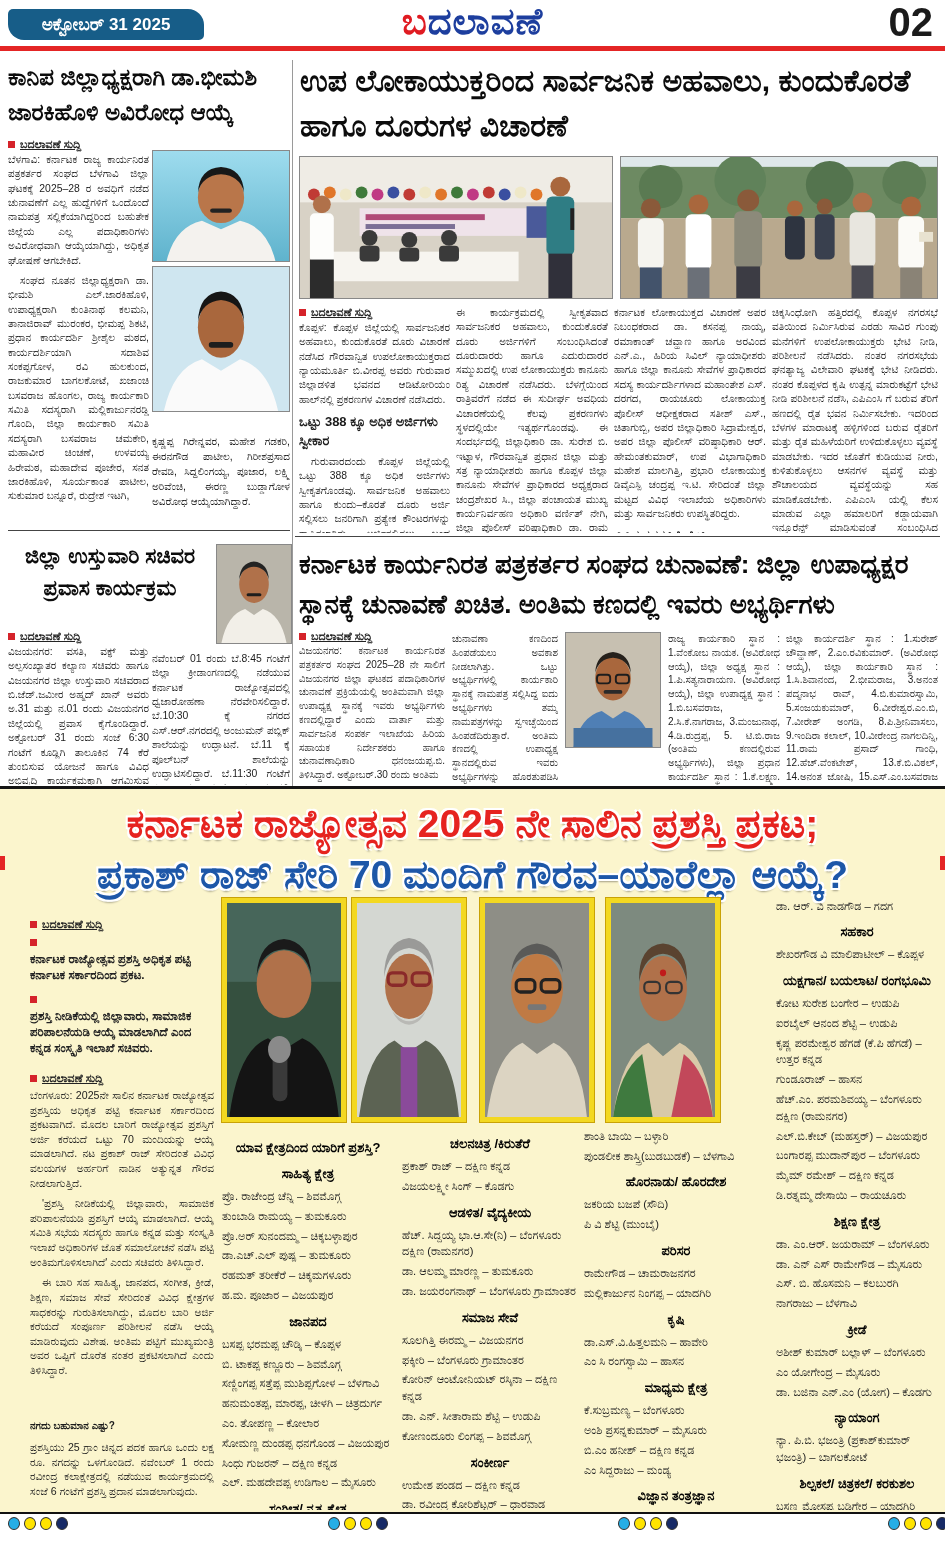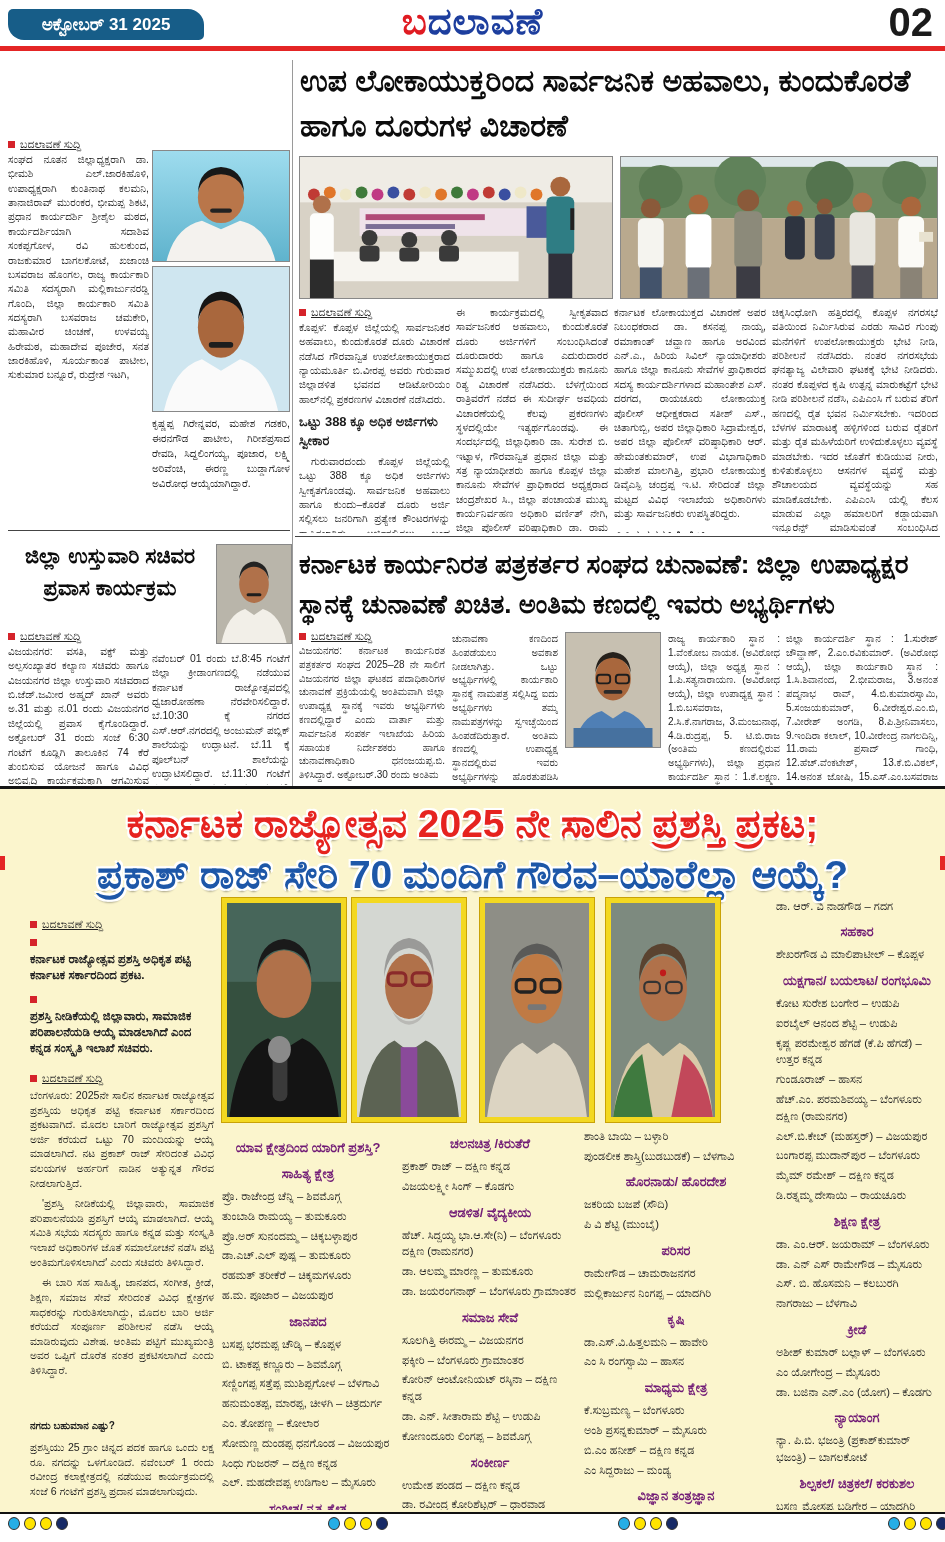--- a/index.html
+++ b/index.html
@@ -12,39 +12,39 @@
       font-weight:bold;font-size:17px;}
   .masthead{left:0;right:0;top:1px;text-align:center;font-size:37px;font-weight:bold;color:#1d3e9e;letter-spacing:1px;}
   .masthead .lead{color:#e01b22;}
   .pagenum{right:12px;top:0px;font-size:40px;font-weight:bold;color:#1b1b1b;}
   .red-rule{left:0;top:46px;width:945px;height:5px;background:#e42525;}
   .vrule{left:292px;top:60px;width:1px;height:726px;background:#9a9a9a;}
   .hline{background:#444;height:1px;}
   .black-rule{left:0;top:786px;width:945px;height:3px;background:#141414;}
   
   .headline{font-weight:bold;color:#0c0c0c;line-height:1.5;}
-  .byline{font-size:11px;font-weight:normal;color:#232323;text-decoration:underline;}
+  .byline{font-size:11px;font-weight:bold;color:#232323;text-decoration:underline;}
   .byline::before{content:"";display:inline-block;width:7px;height:7px;background:#d5232a;margin-right:5px;}
   .body-txt{font-size:10.4px;line-height:1.38;text-align:justify;color:#1c1c1c;overflow:hidden;}
   .body-txt p{margin:0 0 6px 0;text-indent:12px;}
   .body-txt p:first-child{text-indent:0;}
   .subhead{font-weight:bold;text-align:left;font-size:13px;line-height:1.45;margin:4px 0;}
   .caption{font-size:10.4px;line-height:1.45;text-align:justify;color:#111;}
   .photo{background:#cfcfcf;border:1px solid #888;box-sizing:border-box;overflow:hidden;}
   .photo svg{display:block;width:100%;height:100%;}
   
   .aw-bg{left:0;top:789px;width:945px;height:723px;background:#fbf5cd;}
   .banner{left:20px;top:798px;width:905px;text-align:center;font-weight:bold;line-height:1.32;}
   .banner .l1{font-size:39px;color:#e6231f;text-shadow:-2px -2px 0 #fff,2px -2px 0 #fff,-2px 2px 0 #fff,2px 2px 0 #fff,0 3px 2px rgba(0,0,0,.35);}
   .banner .l2{font-size:39px;color:#1d57a8;text-shadow:-2px -2px 0 #fff,2px -2px 0 #fff,-2px 2px 0 #fff,2px 2px 0 #fff,0 3px 2px rgba(0,0,0,.35);}
   .aw-bullet{display:flex;gap:6px;margin:0 0 9px 0;font-size:11.8px;font-weight:bold;line-height:1.35;color:#222;flex-direction:column;}
   .aw-bullet .sq{flex:0 0 auto;width:7px;height:7px;background:#d5232a;margin-top:3px;}
   .frame{border:5px solid #f3d821;outline:1px solid #c9a206;background:#ddd;box-sizing:border-box;overflow:hidden;}
   .frame svg{display:block;width:100%;height:100%;}
-  .aw-h{font-weight:bold;font-size:13px;text-align:center;margin:10px 0 6px 0;color:#701a75;}
+  .aw-h{font-weight:bold;font-size:13px;text-align:center;margin:10px 0 6px 0;color:#000000;}
   .aw-i{font-size:11.2px;line-height:1.5;margin:0 0 3px 0;color:#222;}
   .aw-c{font-size:11.2px;line-height:1.45;margin:0 0 4px 0;color:#222;}
   .aw-col{overflow:hidden;}
   
   .footer-line{left:0;top:1512px;width:945px;height:2px;background:#111;}
   .dots{display:flex;gap:4px;}
   .dots i{width:12px;height:13px;border-radius:50%;border:1px solid #333;box-sizing:border-box;}
   .d-c{background:#25aee6;} .d-y{background:#ffe400;} .d-n{background:#172a66;}
   .edge-tick{width:5px;height:14px;background:#e42525;}
 </style>
@@ -54,22 +54,24 @@
 <div class="page">
 
   <div class="abs date-badge">
       <span>ಅಕ್ಟೋಬರ್ 31 2025</span>
     </div>
   <div class="abs masthead"><span class="lead">ಬ</span><span>ದಲಾವಣೆ</span></div>
   <div class="abs pagenum">02</div>
   <div class="abs red-rule"></div>
   <div class="abs vrule"></div>
 
+  <div class="abs headline" style="left:8px;top:60px;width:282px;font-size:23px;">ಕಾನಿಪ ಜಿಲ್ಲಾಧ್ಯಕ್ಷರಾಗಿ ಡಾ.ಭೀಮಶಿ ಜಾರಕಿಹೊಳಿ ಅವಿರೋಧ ಆಯ್ಕೆ</div>
   <div class="abs byline" style="left:8px;top:138px;">ಬದಲಾವಣೆ ಸುದ್ದಿ</div>
   <div class="abs body-txt" style="left:8px;top:153px;width:141px;height:374px;">
+    <p>ಬೆಳಗಾವಿ: ಕರ್ನಾಟಕ ರಾಜ್ಯ ಕಾರ್ಯನಿರತ ಪತ್ರಕರ್ತರ ಸಂಘದ ಬೆಳಗಾವಿ ಜಿಲ್ಲಾ ಘಟಕಕ್ಕೆ 2025–28 ರ ಅವಧಿಗೆ ನಡೆದ ಚುನಾವಣೆಗೆ ಎಲ್ಲ ಹುದ್ದೆಗಳಿಗೆ ಒಂದೊಂದೆ ನಾಮಪತ್ರ ಸಲ್ಲಿಕೆಯಾಗಿದ್ದರಿಂದ ಬಹುತೇಕ ಜಿಲ್ಲೆಯ ಎಲ್ಲ ಪದಾಧಿಕಾರಿಗಳು ಅವಿರೋಧವಾಗಿ ಆಯ್ಕೆಯಾಗಿದ್ದು, ಅಧಿಕೃತ ಘೋಷಣೆ ಆಗಬೇಕಿದೆ.</p>
     <p>ಸಂಘದ ನೂತನ ಜಿಲ್ಲಾಧ್ಯಕ್ಷರಾಗಿ ಡಾ. ಭೀಮಶಿ ಎಲ್.ಜಾರಕಿಹೊಳಿ, ಉಪಾಧ್ಯಕ್ಷರಾಗಿ ಕುಂತಿನಾಥ ಕಲಮನಿ, ತಾನಾಜಿರಾವ್ ಮುರಂಕರ, ಭೀಮಪ್ಪ ಶಿಕಟಿ, ಪ್ರಧಾನ ಕಾರ್ಯದರ್ಶಿ ಶ್ರೀಶೈಲ ಮಠದ, ಕಾರ್ಯದರ್ಶಿಯಾಗಿ ಸದಾಶಿವ ಸಂಕಪ್ಪಗೋಳ, ರವಿ ಹುಲಕುಂದ, ರಾಜಕುಮಾರ ಬಾಗಲಕೋಟೆ, ಖಜಾಂಚಿ ಬಸವರಾಜ ಹೊಂಗಲ, ರಾಜ್ಯ ಕಾರ್ಯಕಾರಿ ಸಮಿತಿ ಸದಸ್ಯರಾಗಿ ಮಲ್ಲಿಕಾರ್ಜುನರಡ್ಡಿ ಗೊಂದಿ, ಜಿಲ್ಲಾ ಕಾರ್ಯಕಾರಿ ಸಮಿತಿ ಸದಸ್ಯರಾಗಿ ಬಸವರಾಜ ಚಮಕೇರಿ, ಮಹಾವೀರ ಚಿಂಚಣೆ, ಉಳವಯ್ಯ ಹಿರೇಮಠ, ಮಹಾದೇವ ಪೂಜೇರ, ಸನತ ಜಾರಕಿಹೊಳಿ, ಸೂರ್ಯಕಾಂತ ಪಾಟೀಲ, ಸುಕುಮಾರ ಬನ್ನೂರೆ, ರುದ್ರೇಶ ಇಟಗಿ,</p>
   </div>
   <div class="abs photo" style="left:152px;top:150px;width:138px;height:112px;">
     <svg viewBox="0 0 100 90" preserveAspectRatio="none">
       <rect width="100" height="90" fill="#7fc9de"></rect>
       <rect width="100" height="90" fill="url(#g0)"></rect>
       <defs>
           <linearGradient id="g0" x1="0" y1="0" x2="0" y2="1">
             <stop offset="0" stop-color="#9edcee"></stop>
             <stop offset="1" stop-color="#5fb3cd"></stop>
@@ -83,21 +85,21 @@
   </div>
   <div class="abs photo" style="left:152px;top:266px;width:138px;height:146px;">
     <svg viewBox="0 0 100 100" preserveAspectRatio="none">
       <rect width="100" height="100" fill="#cfe6f0"></rect>
       <path d="M8 100 Q15 70 36 64 L50 72 L64 64 Q85 70 92 100 Z" fill="#fafafa"></path>
       <ellipse cx="50" cy="42" rx="17" ry="21" fill="#a9673d"></ellipse>
       <path d="M33 38 Q34 18 50 17 Q66 18 67 38 Q64 24 50 23 Q36 24 33 38 Z" fill="#161616"></path>
       <rect x="41" y="52" width="18" height="4" rx="2" fill="#1d1d1d"></rect>
     </svg>
   </div>
-  <div class="abs caption" style="left:152px;top:416px;width:138px;height:110px;overflow:hidden;">ಕೃಷ್ಣಪ್ಪ ಗಿರೇನ್ನವರ, ಮಹೇಶ ಗಡಕರಿ, ಈರನಗೌಡ ಪಾಟೀಲ, ಗಿರೀಶಪ್ರಸಾದ ರೇವಡಿ, ಸಿದ್ದಲಿಂಗಯ್ಯ, ಪೂಜಾರ, ಲಕ್ಷ್ಮಿ ಅರಿವೆಂಚಿ, ಈರಣ್ಣ ಬುಡ್ಡಾಗೋಳ ಅವಿರೋಧ ಆಯ್ಕೆಯಾಗಿದ್ದಾರೆ.</div>
+  <div class="abs caption" style="left:152px;top:434px;width:138px;height:110px;overflow:hidden;">ಕೃಷ್ಣಪ್ಪ ಗಿರೇನ್ನವರ, ಮಹೇಶ ಗಡಕರಿ, ಈರನಗೌಡ ಪಾಟೀಲ, ಗಿರೀಶಪ್ರಸಾದ ರೇವಡಿ, ಸಿದ್ದಲಿಂಗಯ್ಯ, ಪೂಜಾರ, ಲಕ್ಷ್ಮಿ ಅರಿವೆಂಚಿ, ಈರಣ್ಣ ಬುಡ್ಡಾಗೋಳ ಅವಿರೋಧ ಆಯ್ಕೆಯಾಗಿದ್ದಾರೆ.</div>
   <div class="abs hline" style="left:8px;top:530px;width:282px;"></div>
 
   <div class="abs headline" style="left:8px;top:540px;width:204px;font-size:21px;text-align:center;">ಜಿಲ್ಲಾ ಉಸ್ತುವಾರಿ ಸಚಿವರ ಪ್ರವಾಸ ಕಾರ್ಯಕ್ರಮ</div>
   <div class="abs photo" style="left:216px;top:544px;width:76px;height:100px;">
     <svg viewBox="0 0 100 130" preserveAspectRatio="none">
       <rect width="100" height="130" fill="#b9b5aa"></rect>
       <path d="M6 130 Q14 92 38 85 L50 93 L62 85 Q86 92 94 130 Z" fill="#f2efe8"></path>
       <ellipse cx="50" cy="52" rx="20" ry="25" fill="#b0714a"></ellipse>
       <path d="M30 46 Q31 24 50 22 Q69 24 70 46 Q66 30 50 29 Q34 30 30 46 Z" fill="#232323"></path>
       <rect x="40" y="64" width="20" height="4" rx="2" fill="#1d1d1d"></rect>

